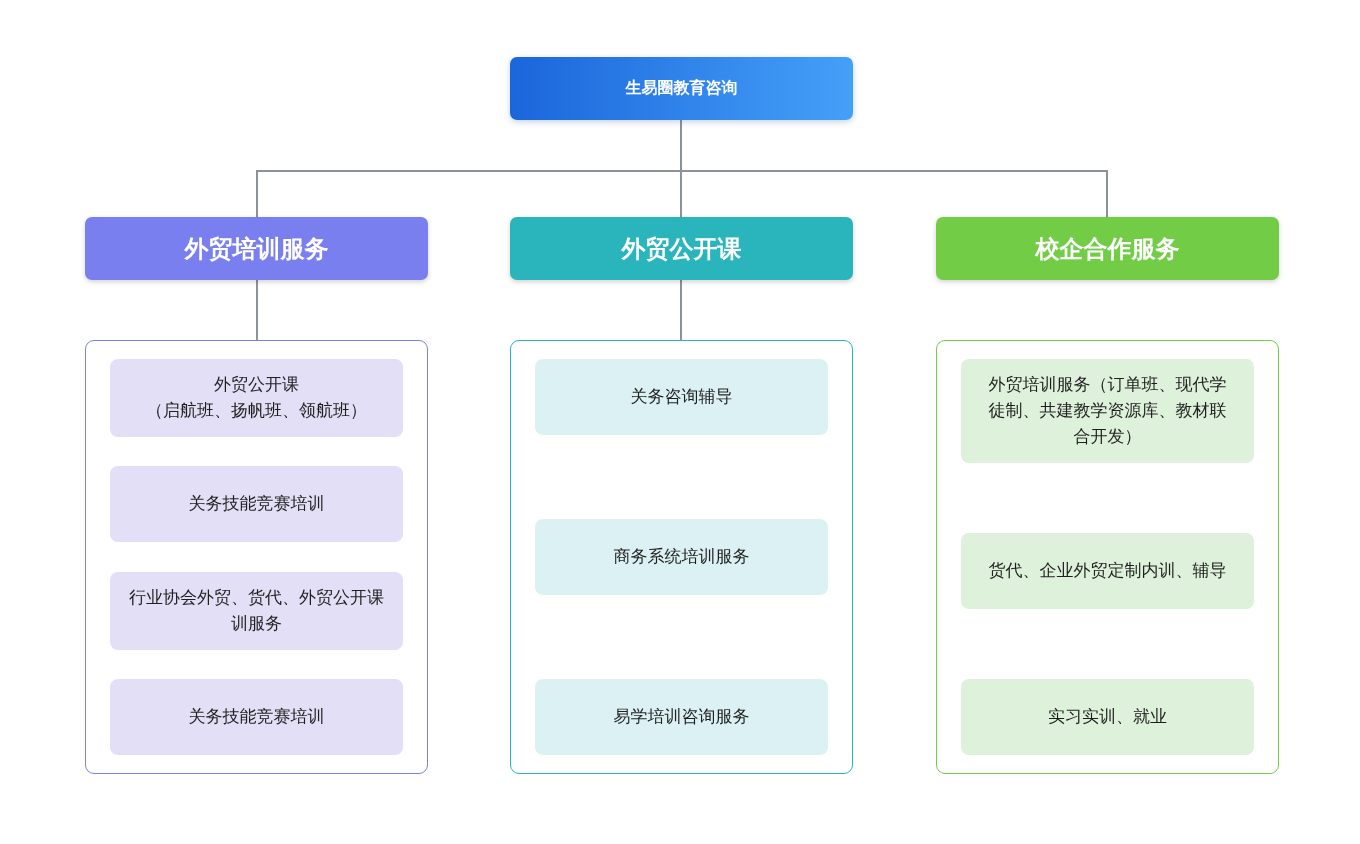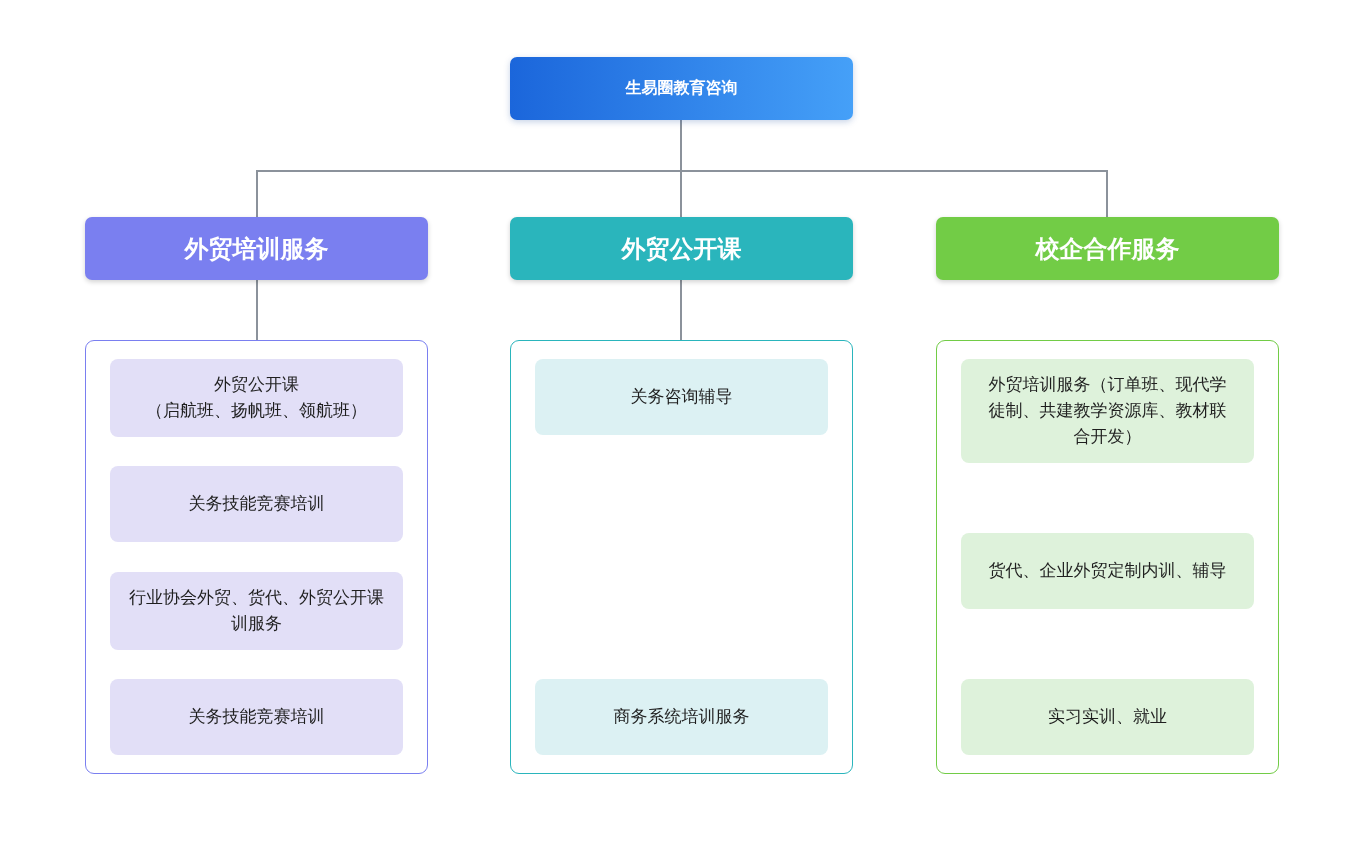--- a/index.html
+++ b/index.html
@@ -117,20 +117,21 @@
 （启航班、扬帆班、领航班）</div>
     <div class="service-item">关务技能竞赛培训</div>
     <div class="service-item">行业协会外贸、货代、外贸公开课
 训服务</div>
     <div class="service-item">关务技能竞赛培训</div>
   </div>
 
   <div class="branch-group col-2" style="--branch-color: #2ab5bc; --item-bg: #dcf1f3;">
     <div class="service-item">关务咨询辅导</div>
     <div class="service-item">商务系统培训服务</div>
+    <div class="service-item">易学培训咨询服务</div>
   </div>
 
   <div class="branch-group col-3" style="--branch-color: #72cc46; --item-bg: #def2db;">
     <div class="service-item">外贸培训服务（订单班、现代学
 徒制、共建教学资源库、教材联
 合开发）</div>
     <div class="service-item">货代、企业外贸定制内训、辅导</div>
     <div class="service-item">实习实训、就业</div>
   </div>
 

